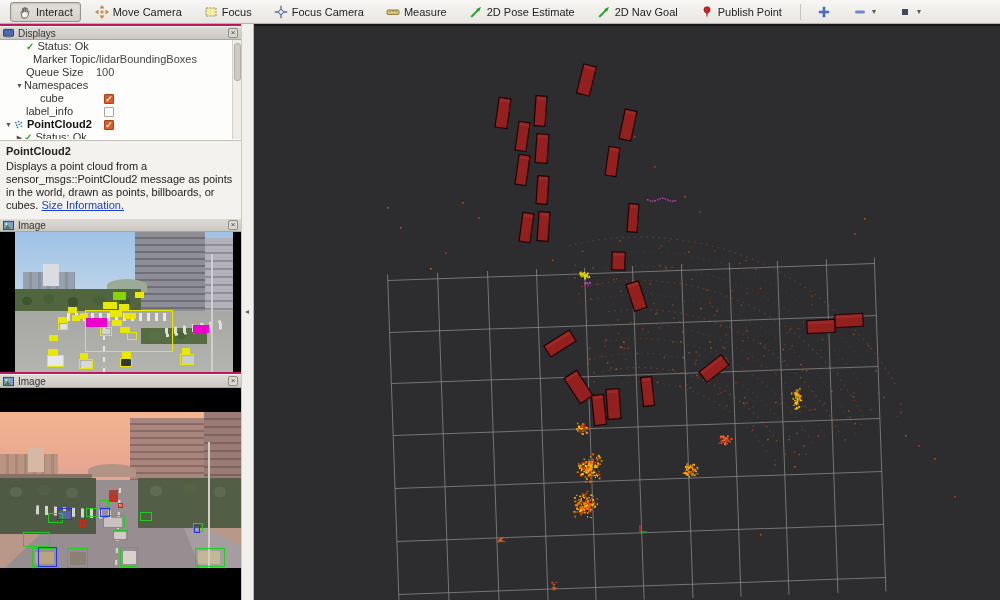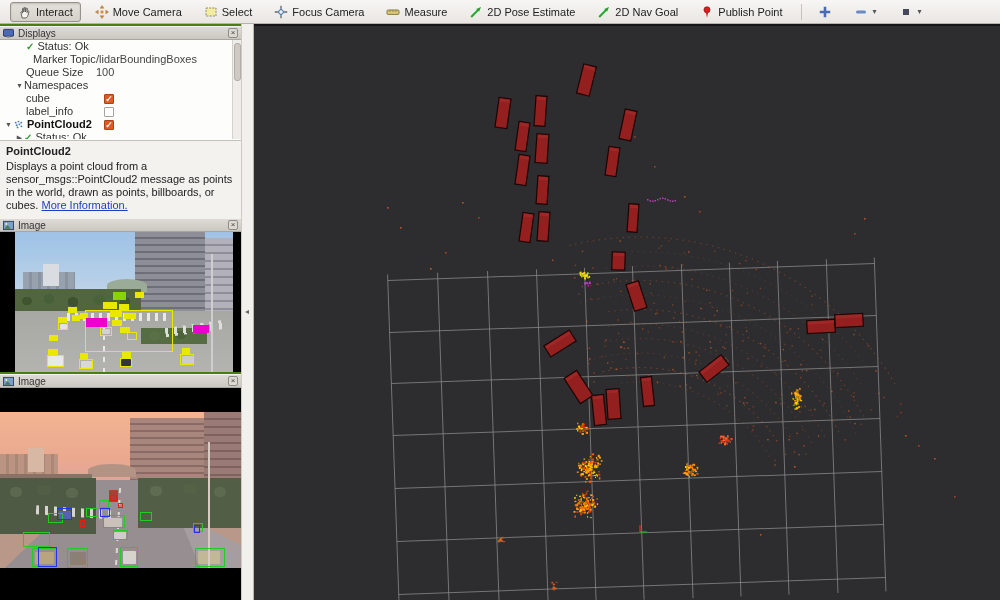--- a/index.html
+++ b/index.html
@@ -14,21 +14,21 @@
     padding:0 7px; margin-right:6px; font-size:11px; color:#222; border:1px solid transparent;
     border-radius:3px; cursor:default; white-space:nowrap; }
   .tool-btn.active { border:1px solid #96918a; background:linear-gradient(#e3e0da,#d6d2cb);
     box-shadow:inset 0 1px 2px rgba(0,0,0,.15); }
   .tool-btn .ticon { width:14px; height:14px; display:inline-block; }
   .tool-btn .ticon svg { width:14px; height:14px; display:block; }
   .tb-sep { width:1px; height:16px; background:#c6c2bb; margin:0 8px 0 4px; }
   .tool-btn .caret { font-size:8px; color:#555; margin-left:1px; }
 
   
-  #left-col { position:absolute; left:0; top:24px; width:241px; height:576px; background:#4d7c0f;text-decoration:underline; }
+  #left-col { position:absolute; left:0; top:24px; width:241px; height:576px; background:#be185d;text-decoration:underline; }
 
   .panel-title { height:14px; background:linear-gradient(#dedad6,#cbc7c1);
     border-top:1px solid #f4f2ef; border-bottom:1px solid #a9a59f;
     display:flex; align-items:center; font-size:10px; color:#333; padding:0 3px; }
   .panel-title .pticon { width:11px; height:11px; margin-right:4px; }
   .panel-title .pticon svg { width:11px; height:11px; display:block; }
   .panel-title .ptlabel { flex:1; }
   .close-box { width:10px; height:10px; border:1px solid #8f8b85; background:#dcd8d2;
     font-size:8px; line-height:8px; text-align:center; color:#444; border-radius:2px; }
 
@@ -169,21 +169,21 @@
         </svg>
       </span>
       <span>Move Camera</span>
     </div>
     <div class="tool-btn">
       <span class="ticon">
         <svg viewBox="0 0 14 14">
           <rect x="2" y="3" width="10" height="8" fill="#f3eda2" stroke="#8f8a66" stroke-width="1" stroke-dasharray="2 1.2"></rect>
         </svg>
       </span>
-      <span>Select</span>
+      <span>Focus</span>
     </div>
     <div class="tool-btn">
       <span class="ticon">
         <svg viewBox="0 0 14 14">
           <path d="M7 0.8 V3.8 M7 10.2 V13.2 M0.8 7 H3.8 M10.2 7 H13.2" stroke="#666" stroke-width="1.3"></path>
           <rect x="4.9" y="4.9" width="4.2" height="4.2" fill="none" stroke="#4a7ab5" stroke-width="1.1" transform="rotate(45 7 7)"></rect>
         </svg>
       </span>
       <span>Focus Camera</span>
     </div>
@@ -273,21 +273,21 @@
             <span class="rvalue">/lidarBoundingBoxes</span>
           </div>
           <div class="tree-row" style="padding-left: 26px;">
             <span class="rlabel">Queue Size</span>
             <span class="rvalue">100</span>
           </div>
           <div class="tree-row" style="padding-left: 15px;">
             <span class="expander">▼</span>
             <span class="rlabel">Namespaces</span>
           </div>
-          <div class="tree-row" style="padding-left: 26px;">
+          <div class="tree-row" style="padding-left: 40px;">
             <span class="rlabel">cube</span>
             <span class="checkbox checked">✓</span>
           </div>
           <div class="tree-row" style="padding-left: 26px;">
             <span class="rlabel">label_info</span>
             <span class="checkbox"></span>
           </div>
           <div class="tree-row" style="padding-left: 4px;">
             <span class="expander">▼</span>
             <span class="ricon">
@@ -313,21 +313,21 @@
           </div>
         </div>
       <div id="tree-scrollbar">
           <div class="thumb"></div>
         </div>
     </div>
   </div>
 
   <div id="desc-box">
     <div class="desc-title">PointCloud2</div>
-    <span>Displays a point cloud from a sensor_msgs::PointCloud2 message as points in the world, drawn as points, billboards, or cubes. </span><a href="#">More Information.</a>
+    <span>Displays a point cloud from a sensor_msgs::PointCloud2 message as points in the world, drawn as points, billboards, or cubes. </span><a href="#">Size Information.</a>
   </div>
 
   <div id="display-buttons">
     <button>Add</button>
     <button>Duplicate</button>
     <button>Remove</button>
     <button>Rename</button>
   </div>
 
   <div class="image-panel" id="image-panel-1">

